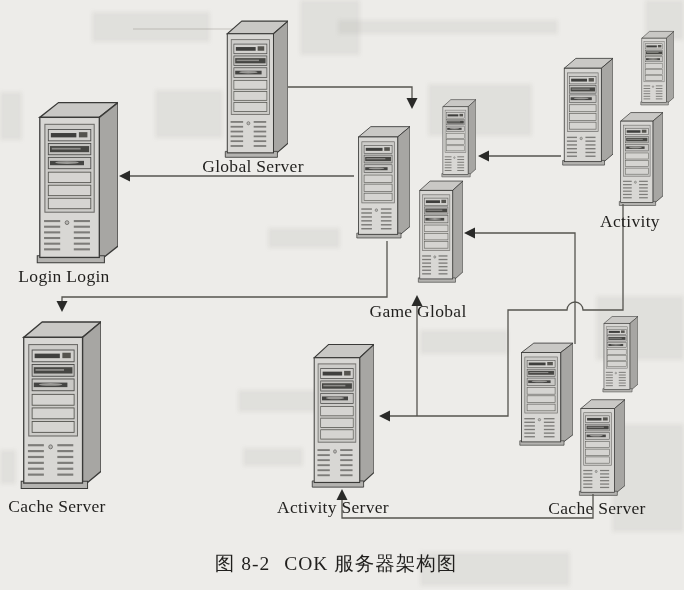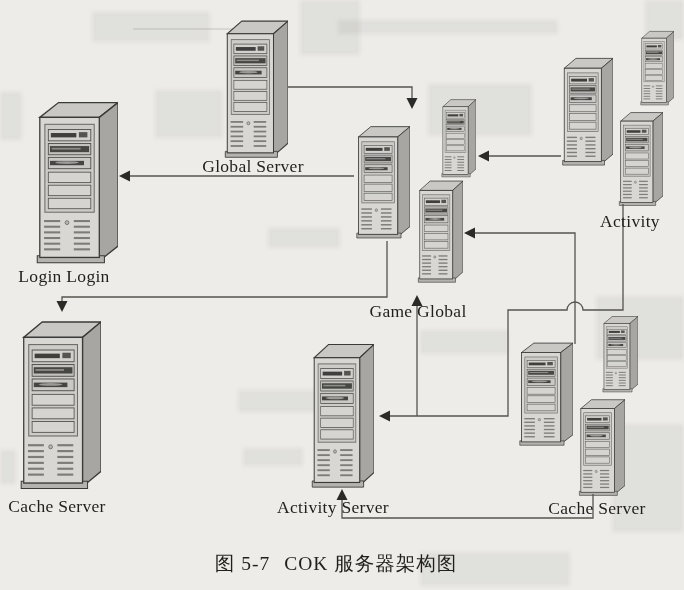--- a/index.html
+++ b/index.html
@@ -173,16 +173,16 @@
 
   <div class="node-label" style="left:64px;top:266px">Login Login</div>
   <div class="node-label" style="left:253px;top:156px">Global Server</div>
   <div class="node-label" style="left:57px;top:496px">Cache Server</div>
   <div class="node-label" style="left:418px;top:301px">Game Global</div>
   <div class="node-label" style="left:630px;top:211px">Activity</div>
   <div class="node-label" style="left:333px;top:497px">Activity Server</div>
   <div class="node-label" style="left:597px;top:498px">Cache Server</div>
 
   <div class="caption" style="left:336px;top:550px">
-    <span>图 5-7</span><span class="sp"></span><span>COK 服务器架构图</span>
+    <span>图 8-2</span><span class="sp"></span><span>COK 服务器架构图</span>
   </div>
 
 </div>
 
 </body></html>

